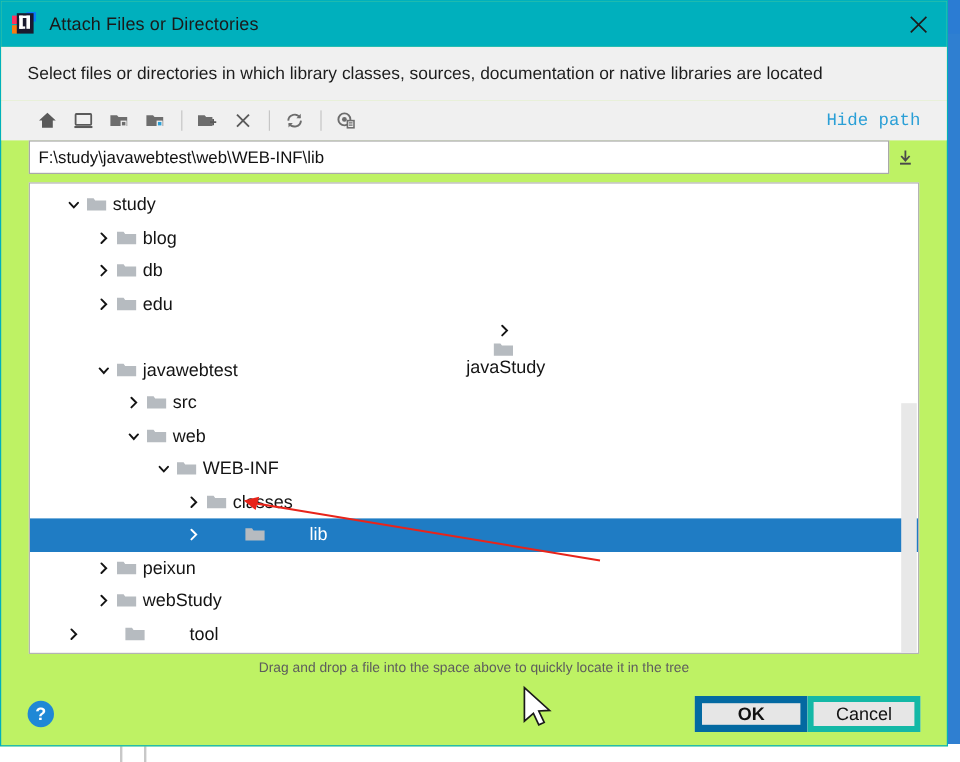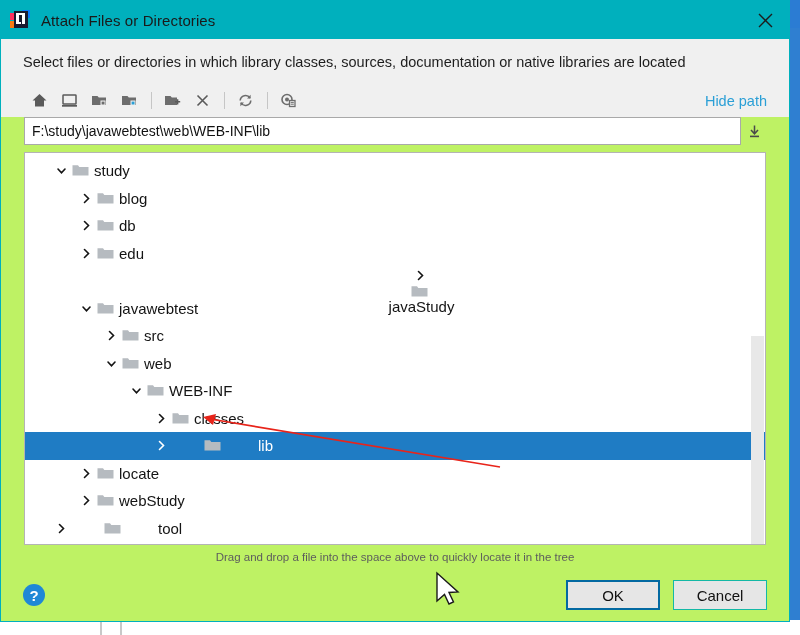--- a/index.html
+++ b/index.html
@@ -92,20 +92,21 @@
   .tb-sep {
     width: 1px; height: 17px;
     background: #c6c6c6;
     margin: 0 8px 0 4px;
   }
   #hide-path-link {
     margin-left: auto;
     font-size: 14.5px;
     color: #2a9fd6;
     cursor: pointer;
+    font-family: Liberation Mono, monospace;
   }
 
   
   #path-row {
     height: 28px; min-height: 28px;
     display: flex; align-items: stretch;
     padding: 0 22px 0 23px;
     text-align: center;
   }
   #path-field {
@@ -187,31 +188,31 @@
     background: #1f88d6;
     color: #ffffff;
     font-size: 15px; font-weight: bold;
     display: flex; align-items: center; justify-content: center;
     cursor: pointer;
   }
   .dlg-btn {
     height: 30px;
     min-width: 94px;
     background: #e6e6e6;
-    border: 1px solid #14b8a6;
+    border: 5px solid #14b8a6;
     font-size: 15px;
     color: #111;
     display: flex; align-items: center; justify-content: center;
     cursor: pointer;
     font-family: "Liberation Sans", sans-serif;
   }
   #ok-button {
     margin-left: auto;
-    border: 2px solid #0369a1;
-    margin-right: 13px;
+    border: 6px solid #0369a1;
+    font-weight: bold;
   }
 
   
   #annot-layer {
     position: absolute; left: 0; top: 0;
     width: 800px; height: 635px;
     pointer-events: none;
     z-index: 50;
   }
 </style>
@@ -454,21 +455,21 @@
         </div>
         <div class="tree-row" style="padding-left: 53px;">
           <div class="chev">
             <svg width="11" height="11" viewBox="0 0 11 11">
               <path d="M3.5 1.5 L7.5 5.5 L3.5 9.5" stroke="currentColor" stroke-width="1.6" fill="none" stroke-linecap="round"></path>
             </svg>
           </div>
           <svg width="17" height="15" viewBox="0 0 17 15" class="folder-ic">
             <path d="M0.5 2.2 L6 2.2 L7.3 4 L16.5 4 L16.5 12.5 L0.5 12.5 Z" fill="#b6bbc0"></path>
           </svg>
-          <span class="row-label">locate</span>
+          <span class="row-label">peixun</span>
         </div>
         <div class="tree-row" style="padding-left: 53px;">
           <div class="chev">
             <svg width="11" height="11" viewBox="0 0 11 11">
               <path d="M3.5 1.5 L7.5 5.5 L3.5 9.5" stroke="currentColor" stroke-width="1.6" fill="none" stroke-linecap="round"></path>
             </svg>
           </div>
           <svg width="17" height="15" viewBox="0 0 17 15" class="folder-ic">
             <path d="M0.5 2.2 L6 2.2 L7.3 4 L16.5 4 L16.5 12.5 L0.5 12.5 Z" fill="#b6bbc0"></path>
           </svg>

